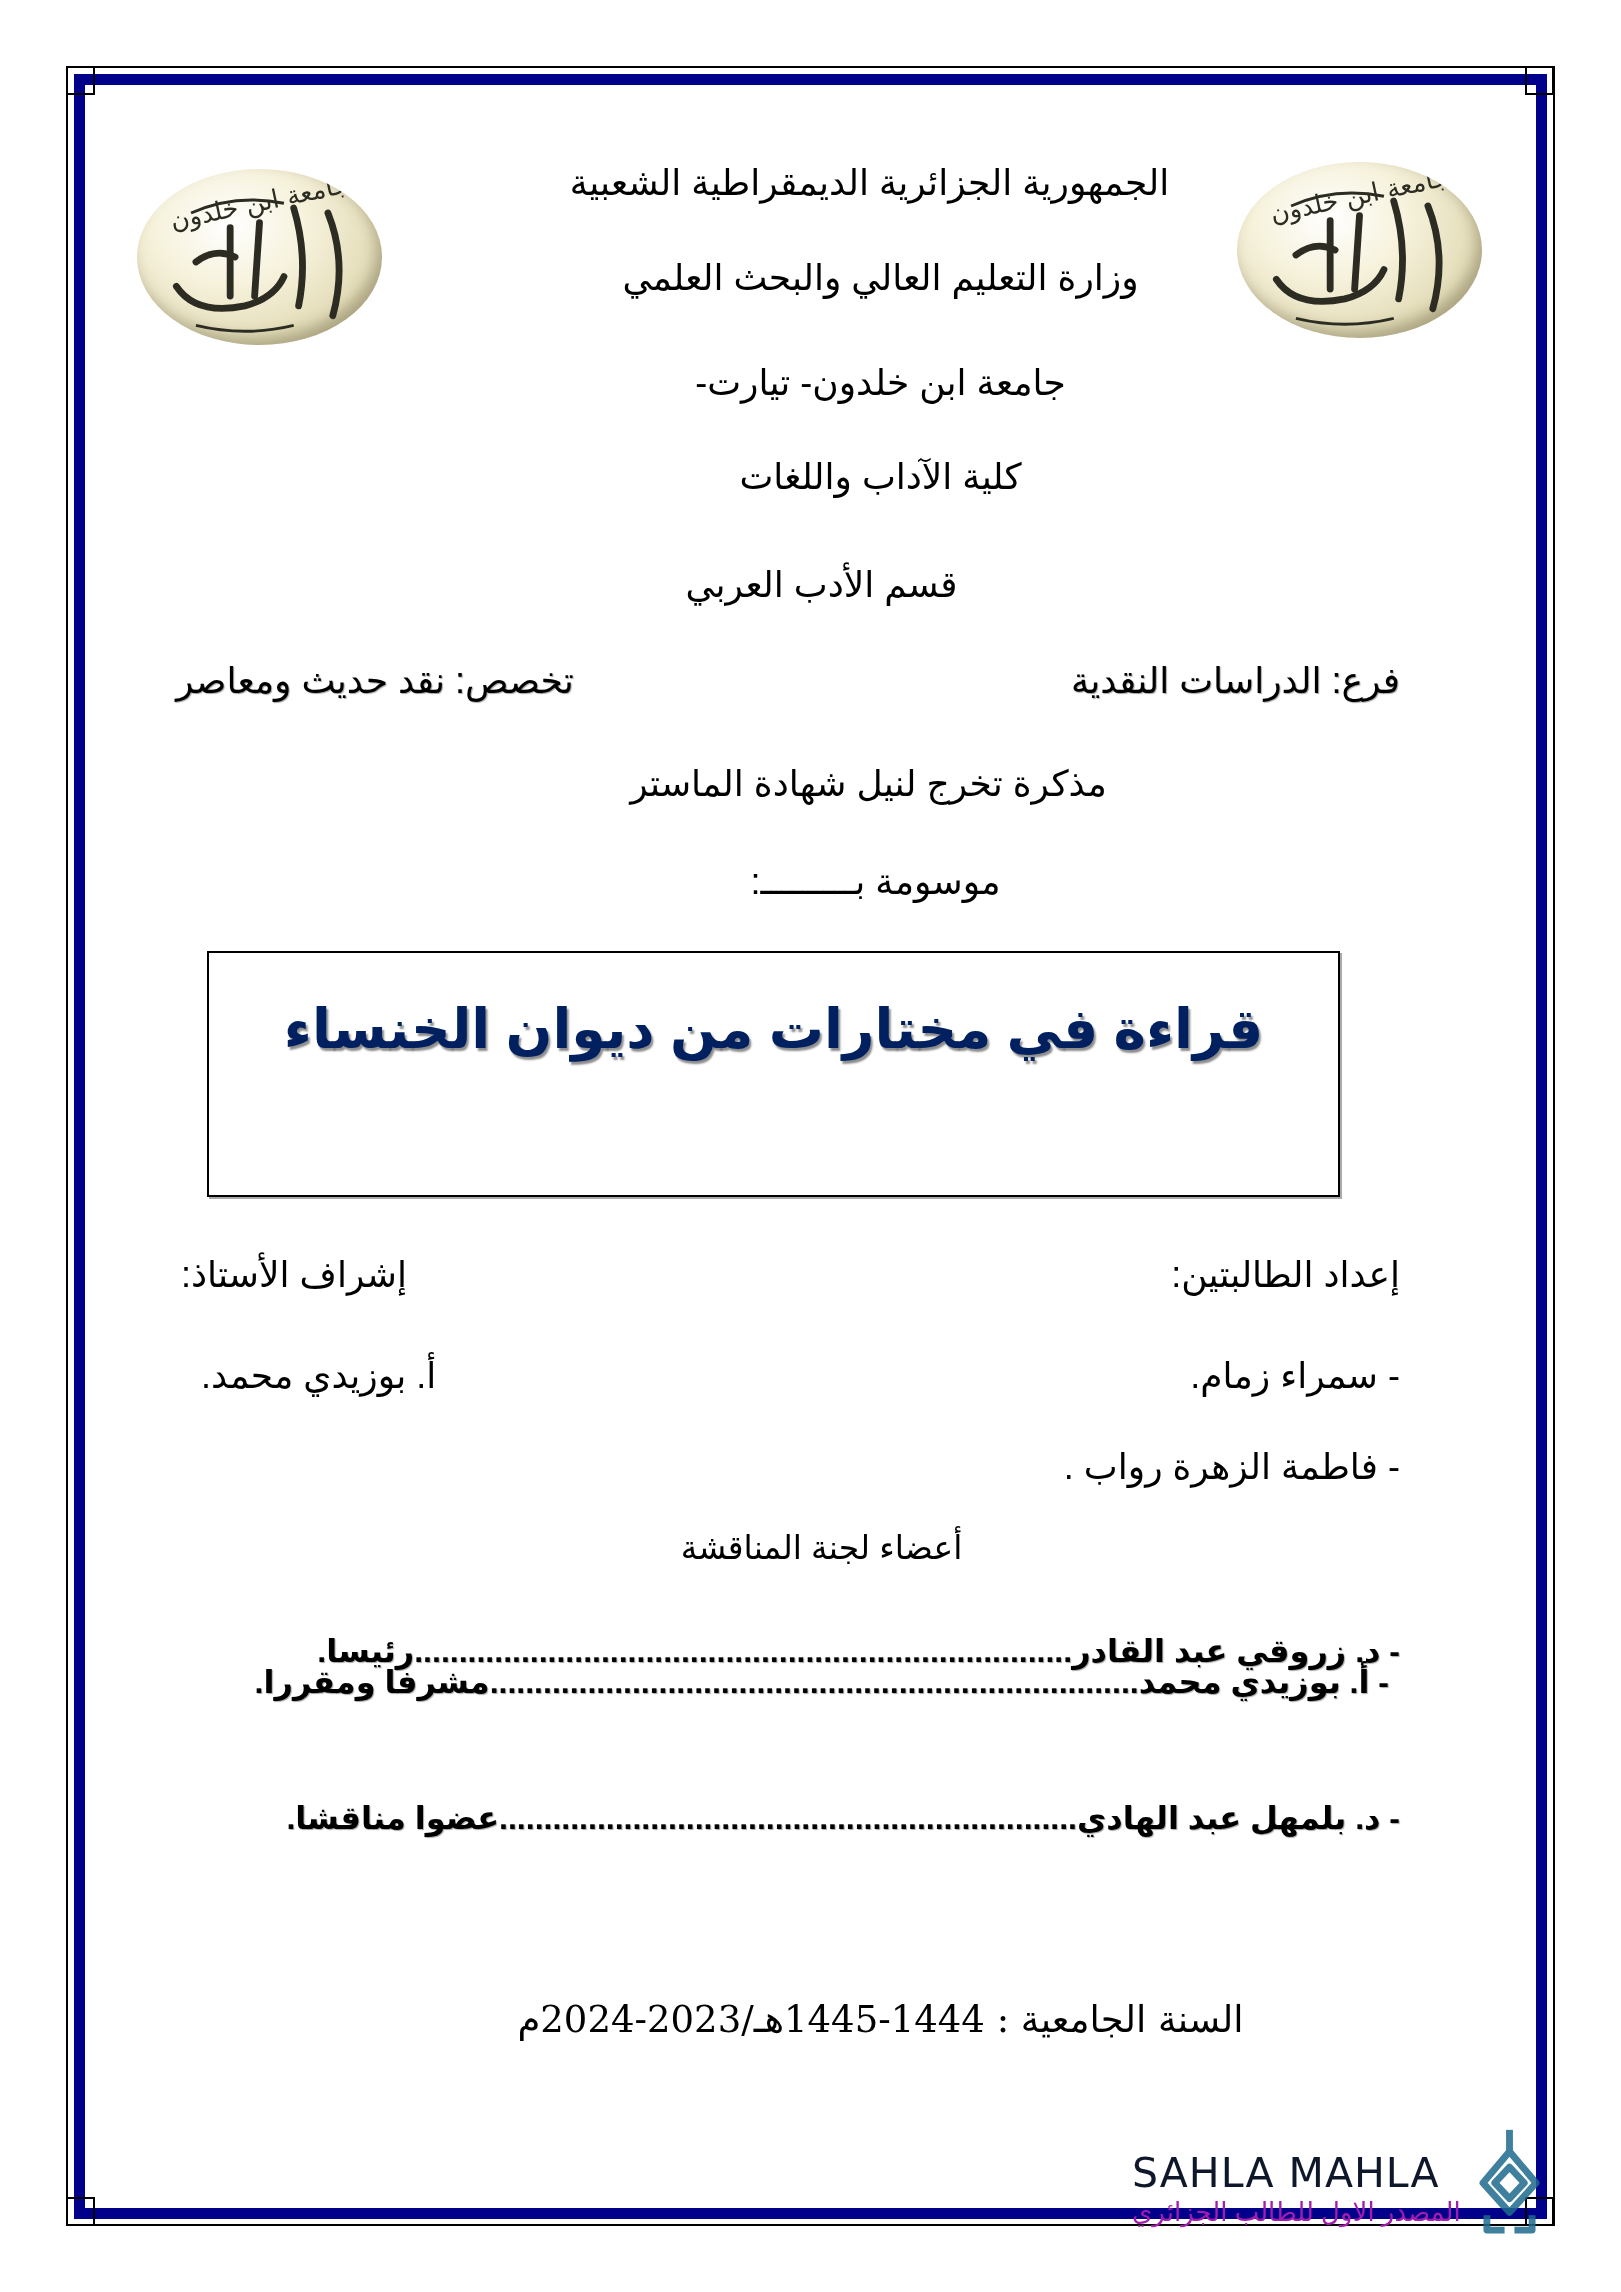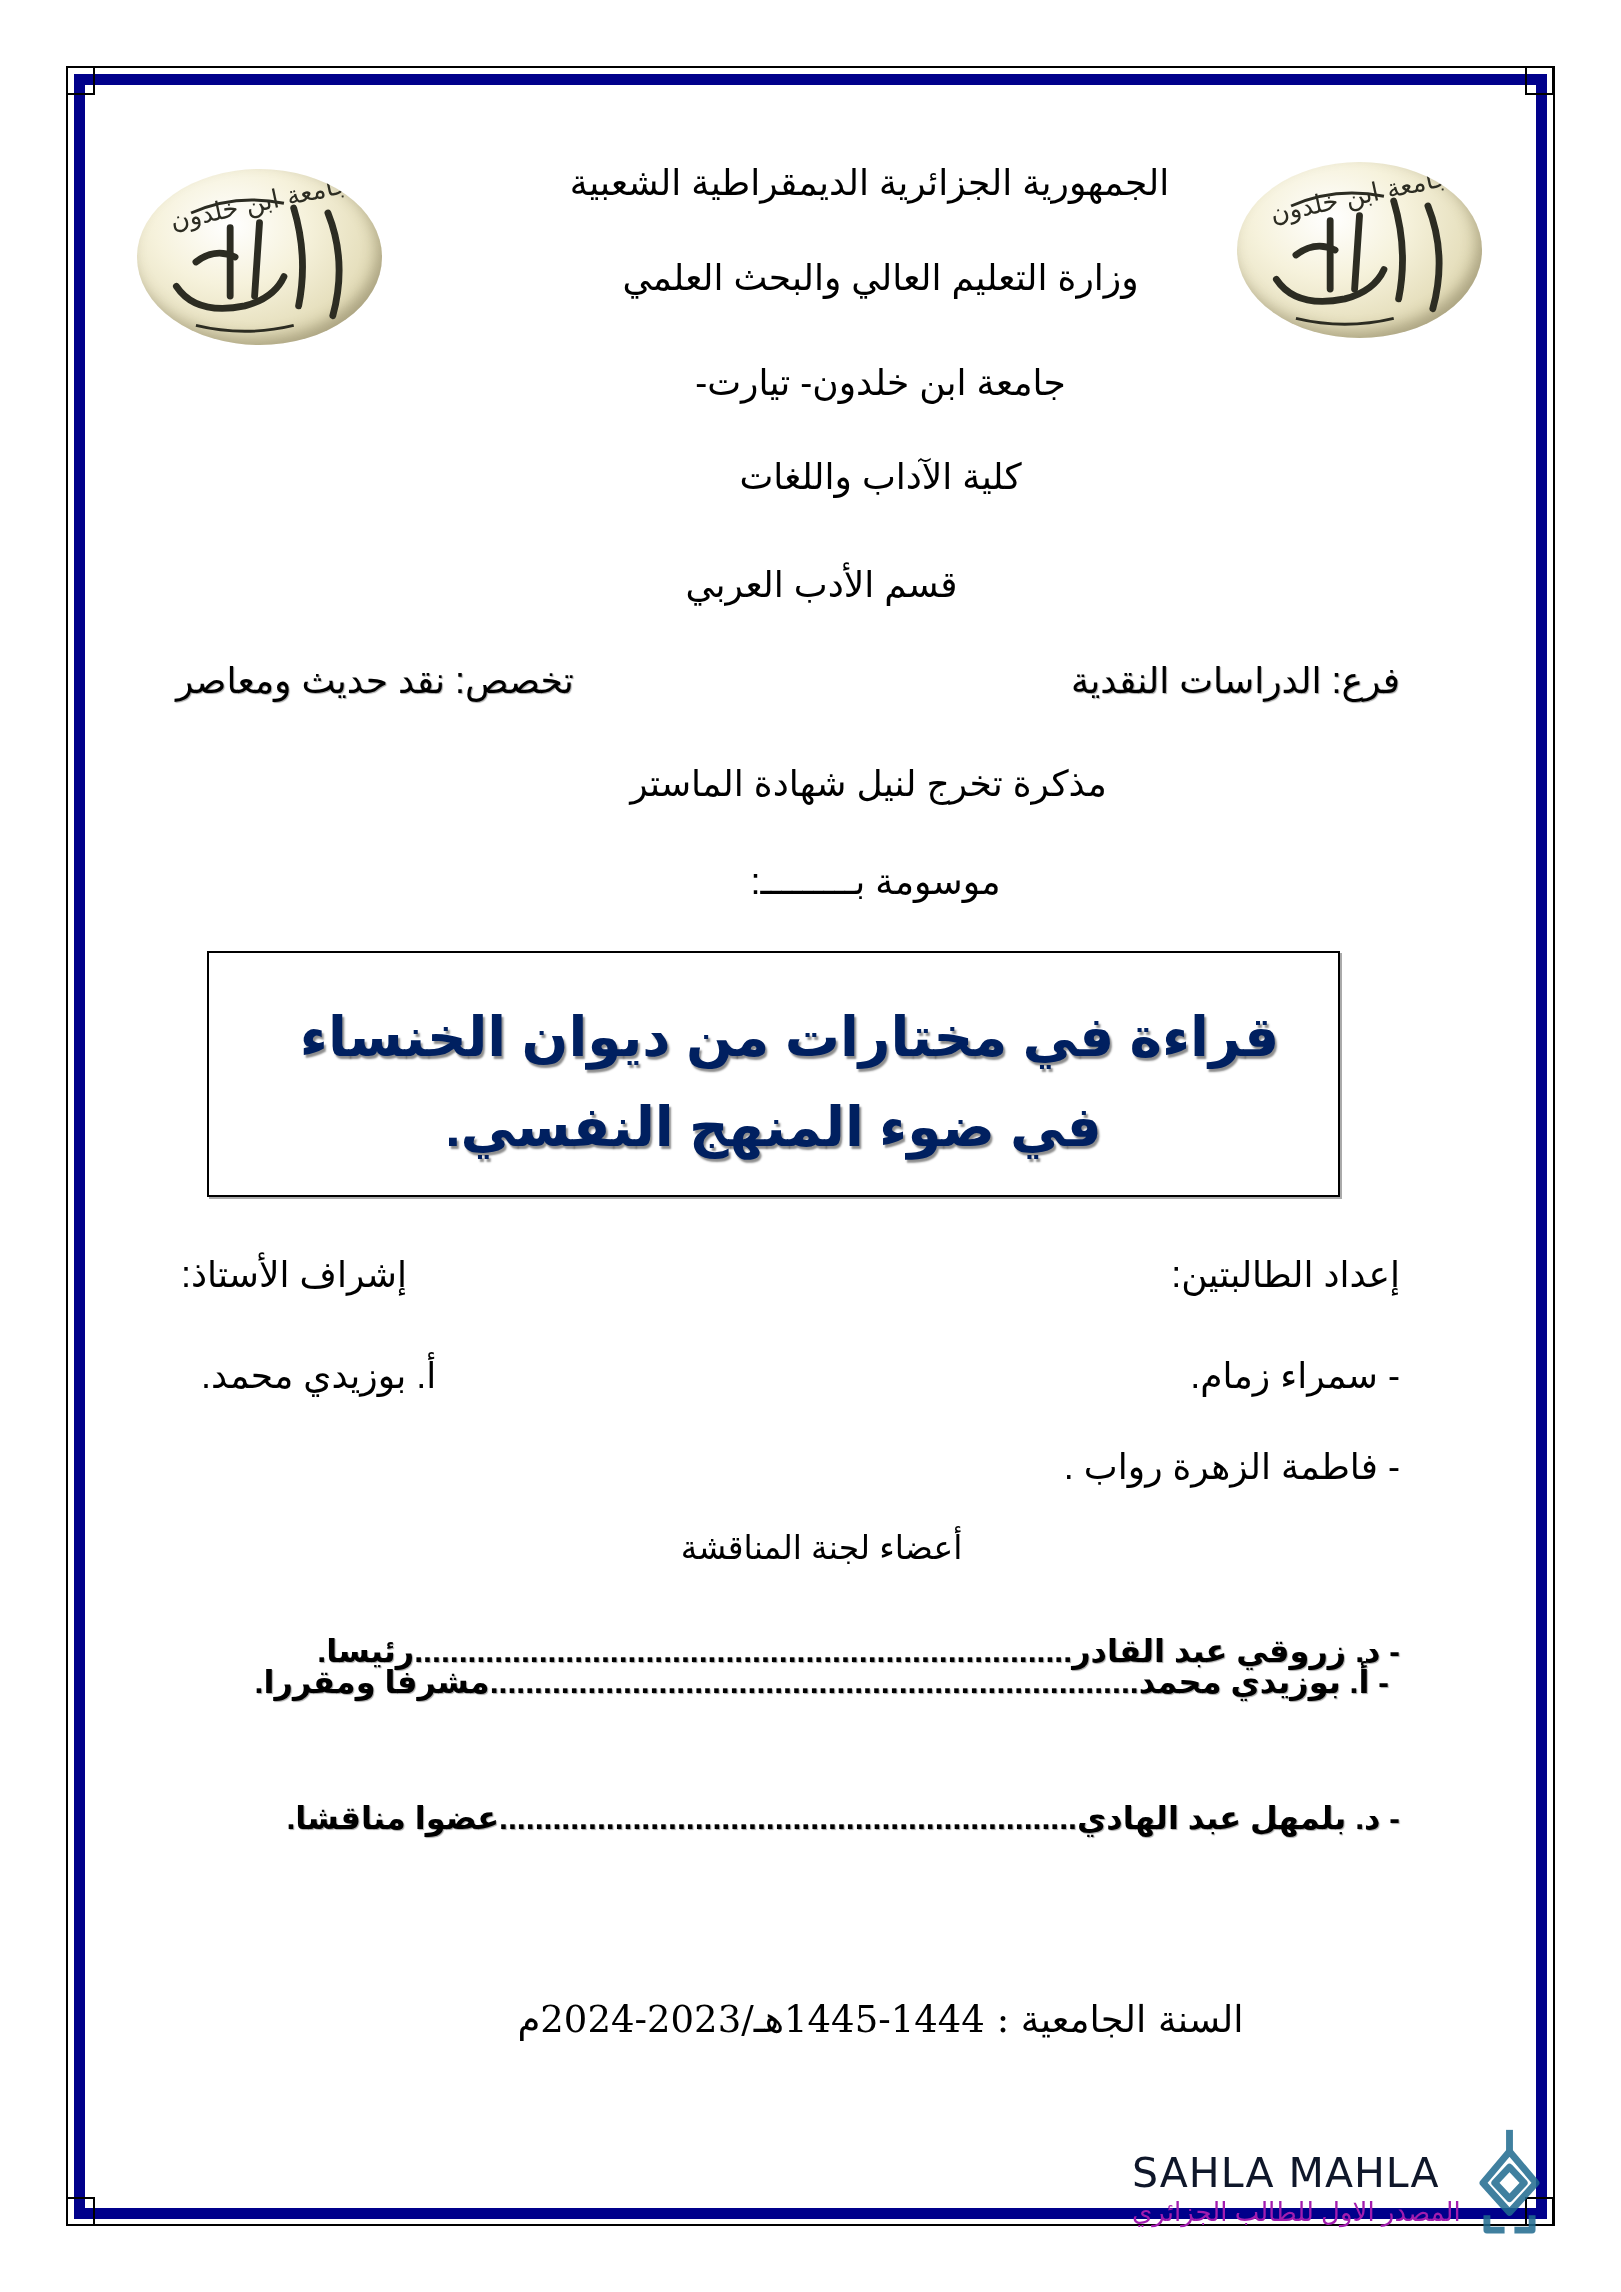--- a/index.html
+++ b/index.html
@@ -97,22 +97,21 @@
 <div class="line center-line rtl" style="top:459px;padding-left:118px;box-sizing:border-box;">كلية الآداب واللغات</div>
 <div class="line center-line rtl" style="top:567px;box-sizing:border-box;">قسم الأدب العربي</div>
 
 <div class="line rtl bold-line" style="top:663px;right:221px;font-weight:normal;">فرع: الدراسات النقدية</div>
 <div class="line rtl bold-line" style="top:663px;left:176px;font-weight:normal;">تخصص: نقد حديث ومعاصر</div>
 
 <div class="line center-line rtl" style="top:766px;padding-left:94px;box-sizing:border-box;">مذكرة تخرج لنيل شهادة الماستر</div>
 <div class="line center-line rtl" style="top:864px;padding-left:108px;box-sizing:border-box;">موسومة بـــــــــ:</div>
 
 <div class="title-box">
-  <div class="title-line rtl" style="top:57px;margin-left:16px;">قراءة في مختارات من ديوان الخنساء</div>
-  <div class="title-line rtl" style="top:147px;">في ضوء المنهج النفسي.</div>
+  <div class="title-line rtl" style="top:49px;">قراءة في مختارات من ديوان الخنساء</div>
 </div>
 
 <div class="line rtl" style="top:1257px;right:221px;">إعداد الطالبتين:</div>
 <div class="line rtl" style="top:1257px;left:181px;">إشراف الأستاذ:</div>
 
 <div class="line rtl" style="top:1358px;right:221px;">- سمراء زمام.</div>
 <div class="line rtl" style="top:1358px;left:201px;">أ.  بوزيدي محمد.</div>
 
 <div class="line rtl" style="top:1449px;right:221px;">- فاطمة الزهرة رواب .</div>
 

